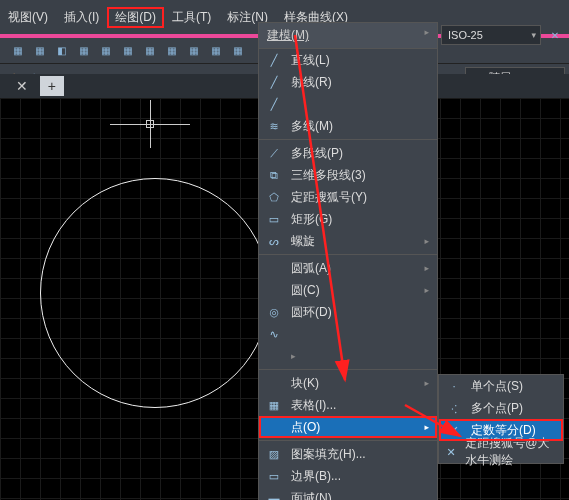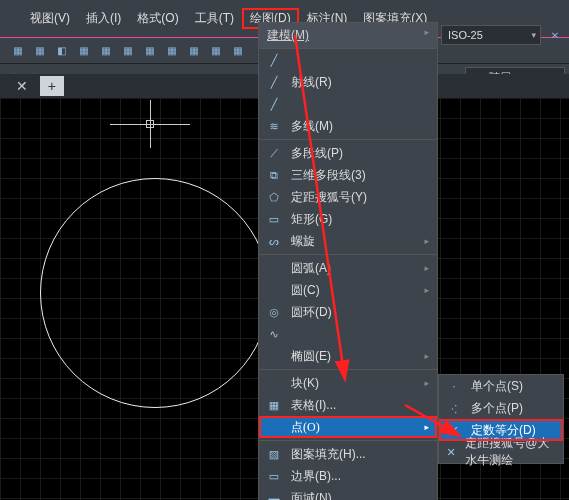--- a/index.html
+++ b/index.html
@@ -11,22 +11,22 @@
     font-size: 12px;
     color: #ccc;
     overflow: hidden;
     position: relative;
   }
   .menubar {
     height: 38px;
     background: #3a4048;
     display: flex;
     align-items: center;
-    padding-left: 22px;
-    border-bottom: 1px solid #ec4899;
+    padding-left: 0;
+    border-bottom: 4px solid #ec4899;
   }
   .menubar-item {
     padding: 2px 8px;
     color: #ddd;
     cursor: pointer;
   }
   .menubar-item.highlight {
     border: 2px solid #ff2020;
     padding: 0 6px;
   }
@@ -210,21 +210,20 @@
     align-items: center;
     padding: 0 8px 0 6px;
     color: #ddd;
     cursor: pointer;
     gap: 8px;
     position: relative;
   }
   .menu-item.selected {
     background: #1a6fb8;
     color: #fff;
-    font-family: Liberation Serif, serif;
   }
   .menu-item.highlight {
     outline: 2px solid #ff2020;
     outline-offset: -2px;
   }
   .menu-icon {
     width: 18px;
     height: 16px;
     display: inline-flex;
     align-items: center;
@@ -285,25 +284,24 @@
     z-index: 20;
     pointer-events: none;
   }
 </style>
 </head>
 <body>
 
 <div class="menubar">
   <div class="menubar-item">视图(V)</div>
   <div class="menubar-item">插入(I)</div>
-  <div class="menubar-item">格式(O)</div>
+  <div class="menubar-item highlight">绘图(D)</div>
   <div class="menubar-item">工具(T)</div>
-  <div class="menubar-item highlight">绘图(D)</div>
   <div class="menubar-item">标注(N)</div>
-  <div class="menubar-item">图案填充(X)</div>
+  <div class="menubar-item">样条曲线(X)</div>
 </div>
 
 <div class="toolbar">
   <div class="toolbar-left">
     <span class="tb-icon">▦</span>
     <span class="tb-icon">▦</span>
     <span class="tb-icon">◧</span>
     <span class="tb-icon">▦</span>
     <span class="tb-icon">▦</span>
     <span class="tb-icon">▦</span>
@@ -347,20 +345,21 @@
 </div>
 
 <div class="dropdown-menu">
   <div class="menu-section-top">
     <span>建模(M)</span>
     <span style="float:right;font-size:9px;color:#888">▸</span>
   </div>
   <div id="menu-body">
       <div class="menu-item">
         <span class="menu-icon">╱</span>
+        <span class="menu-label">直线(L)</span>
       </div>
       <div class="menu-item">
         <span class="menu-icon">╱</span>
         <span class="menu-label">射线(R)</span>
       </div>
       <div class="menu-item">
         <span class="menu-icon">╱</span>
       </div>
       <div class="menu-item">
         <span class="menu-icon">≋</span>
@@ -401,21 +400,20 @@
       </div>
       <div class="menu-item">
         <span class="menu-icon">◎</span>
         <span class="menu-label">圆环(D)</span>
       </div>
       <div class="menu-item">
         <span class="menu-icon">∿</span>
       </div>
       <div class="menu-item">
         <span class="menu-icon"></span>
-        <span class="menu-label">椭圆(E)</span>
         <span class="menu-arrow">▸</span>
       </div>
       <div class="menu-sep"></div>
       <div class="menu-item">
         <span class="menu-icon"></span>
         <span class="menu-label">块(K)</span>
         <span class="menu-arrow">▸</span>
       </div>
       <div class="menu-item">
         <span class="menu-icon">▦</span>

